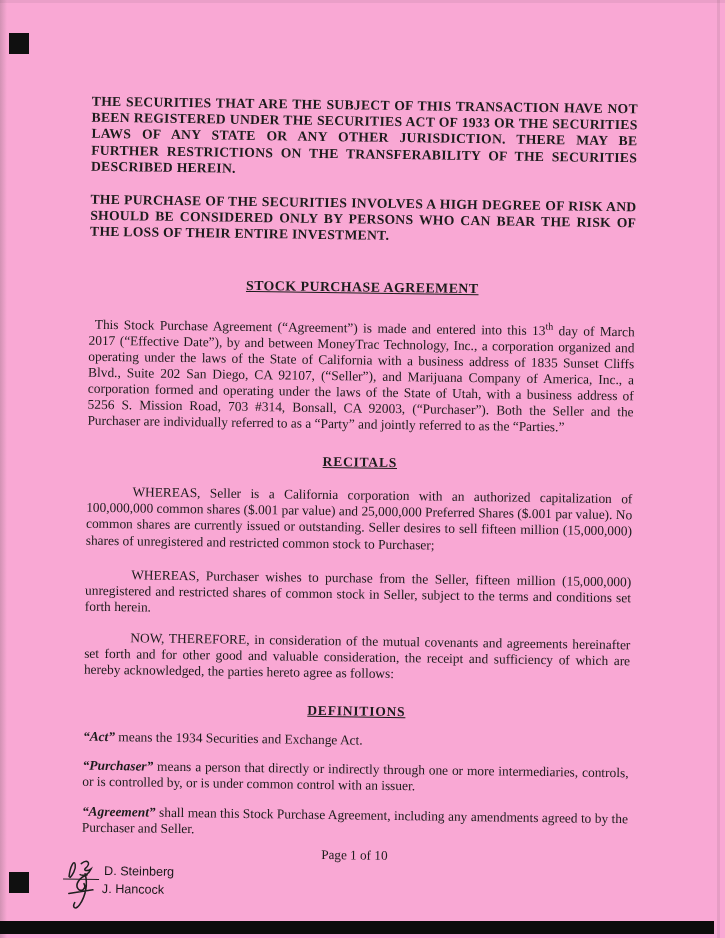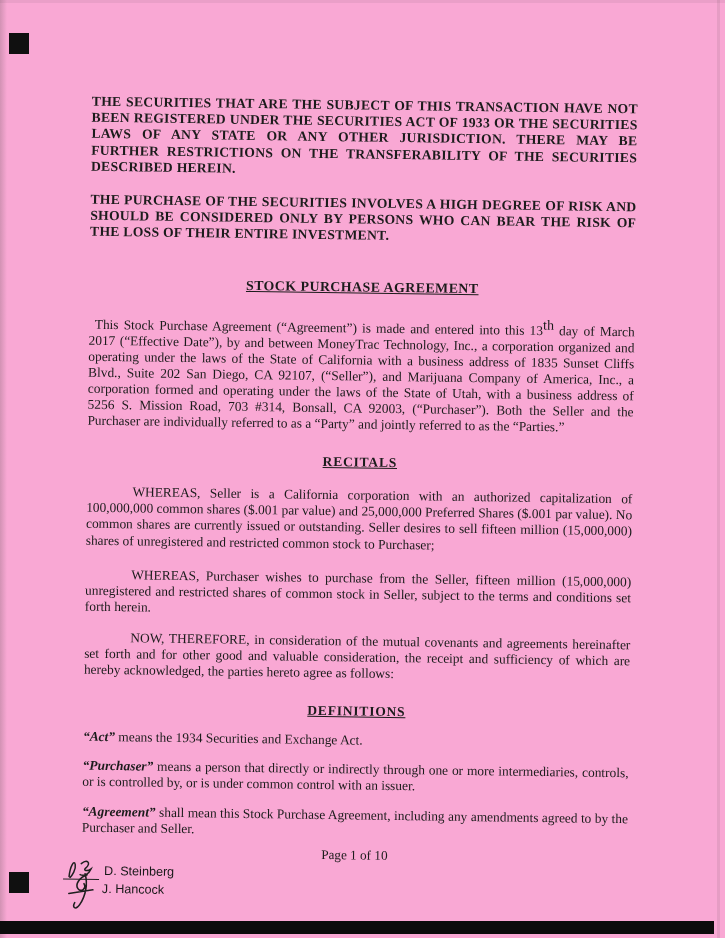--- a/index.html
+++ b/index.html
@@ -45,21 +45,21 @@
     text-align:justify; letter-spacing:0.3px;
   }
   .disclaimer-risk { margin-top:17px; }
   .doc-title {
     margin-top:35px; text-align:center;
     font-weight:700; font-size:13.8px; letter-spacing:0.5px;
     text-decoration:underline;
   }
   .para { font-size:13.4px; line-height:16.1px; text-align:justify; }
   .intro { margin-top:25px; text-indent:6px; }
-  sup.ord { font-size:14px; vertical-align:super; line-height:0; }
+  sup.ord { font-size:10px; vertical-align:super; line-height:0; }
   .section-heading {
     margin-top:22px; text-align:center;
     font-size:13.5px; letter-spacing:0.8px;
     text-decoration:underline;
   }
   .indent { text-indent:46px; }
   .whereas-seller { margin-top:17px; }
   .whereas-purchaser { margin-top:18px; }
   .now-therefore { margin-top:15px; }
   .def { margin-top:13px; font-size:13.4px; line-height:16.1px; text-align:justify; }

